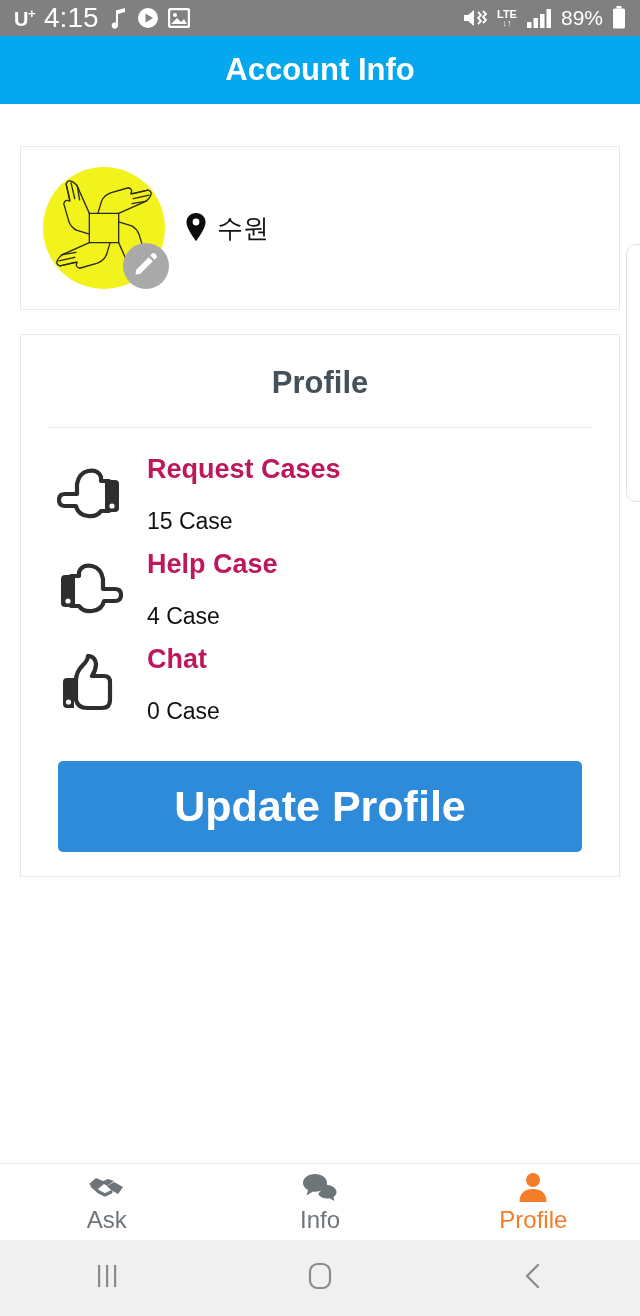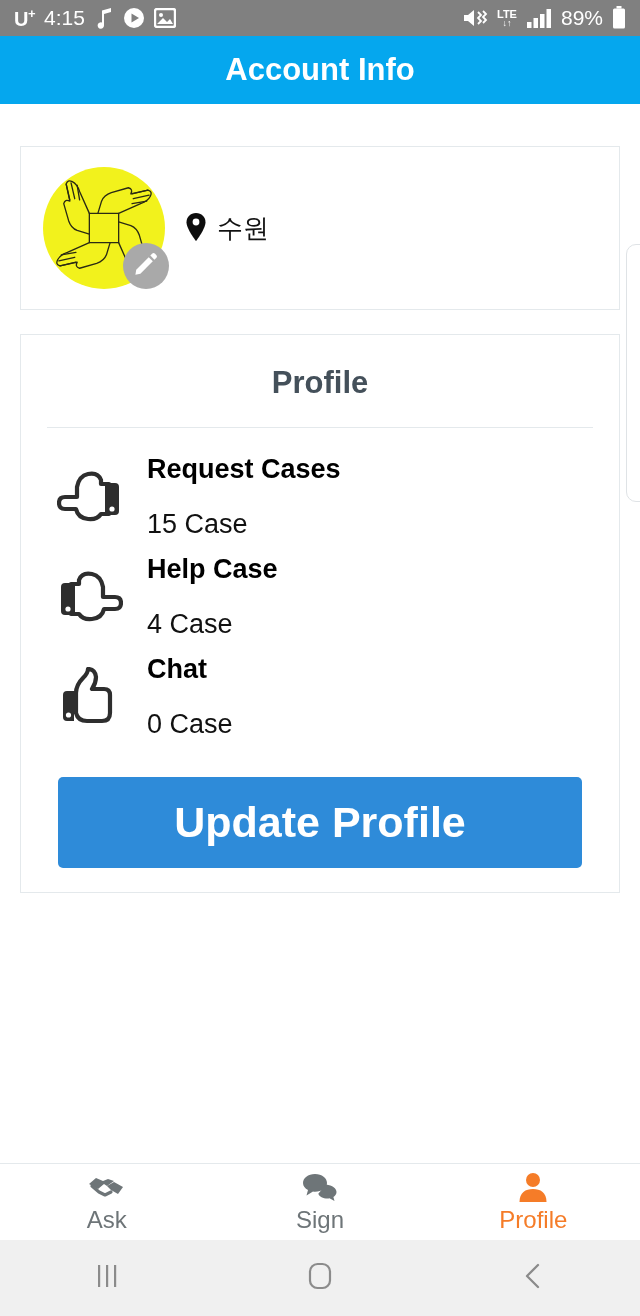--- a/index.html
+++ b/index.html
@@ -31,21 +31,21 @@
     align-items: center;
     gap: 9px;
   }
   .carrier {
     font-size: 20px;
     font-weight: bold;
     letter-spacing: -0.5px;
   }
   .carrier sup { font-size: 13px; }
   .clock {
-    font-size: 21px;
+    font-size: 28px;
     font-weight: normal;
     letter-spacing: 0px;
   }
   .sb-icon { display: flex; align-items: center; }
   .battery-pct {
     font-size: 21px;
     letter-spacing: 0px;
   }
   .lte-stack {
     display: flex;
@@ -204,25 +204,25 @@
     height: 74px;
     flex: 0 0 auto;
     display: flex;
     align-items: center;
     justify-content: center;
   }
   .stat-text { display: flex; flex-direction: column; }
   .stat-label {
     font-size: 27px;
     font-weight: bold;
-    color: #000000;
+    color: #be185d;
     line-height: 1.3;
   }
   .stat-value {
-    font-size: 27px;
+    font-size: 23px;
     color: #111111;
     line-height: 1.3;
     margin-top: 20px;
   }
   .update-btn {
     display: block;
     width: calc(100% - 74px);
     margin: 24px auto 0 auto;
     background: #2e8bd9;
     border: none;
@@ -463,21 +463,21 @@
     </span>
     <span class="tab-label">Ask</span>
   </div>
   <div class="tab">
     <span class="tab-icon">
       <svg width="38" height="30" viewBox="0 0 38 30">
         <path d="M14 2 C7 2 2 6 2 11 C2 14 4 16.5 7 18 L5.5 23.5 L12 19.5 C12.7 19.6 13.3 19.7 14 19.7 C21 19.7 26 15.8 26 11 C26 6 21 2 14 2 Z" fill="#6e7578"></path>
         <path d="M25 12.5 C31.5 13.2 35.5 16.4 35.5 20 C35.5 22 34.3 23.8 32.4 25 L33.5 29 L28.5 26.3 C27.8 26.4 27.2 26.5 26.5 26.5 C22 26.5 18.3 24.5 17.3 21.7" fill="#6e7578"></path>
       </svg>
     </span>
-    <span class="tab-label">Sign</span>
+    <span class="tab-label">Info</span>
   </div>
   <div class="tab active">
     <span class="tab-icon">
       <svg width="32" height="32" viewBox="0 0 32 32">
         <circle cx="16" cy="9" r="7" fill="#f57c28"></circle>
         <path d="M2.5 31 C2.5 21.5 8.5 18 16 18 C23.5 18 29.5 21.5 29.5 31 Z" fill="#f57c28"></path>
       </svg>
     </span>
     <span class="tab-label">Profile</span>
   </div>

